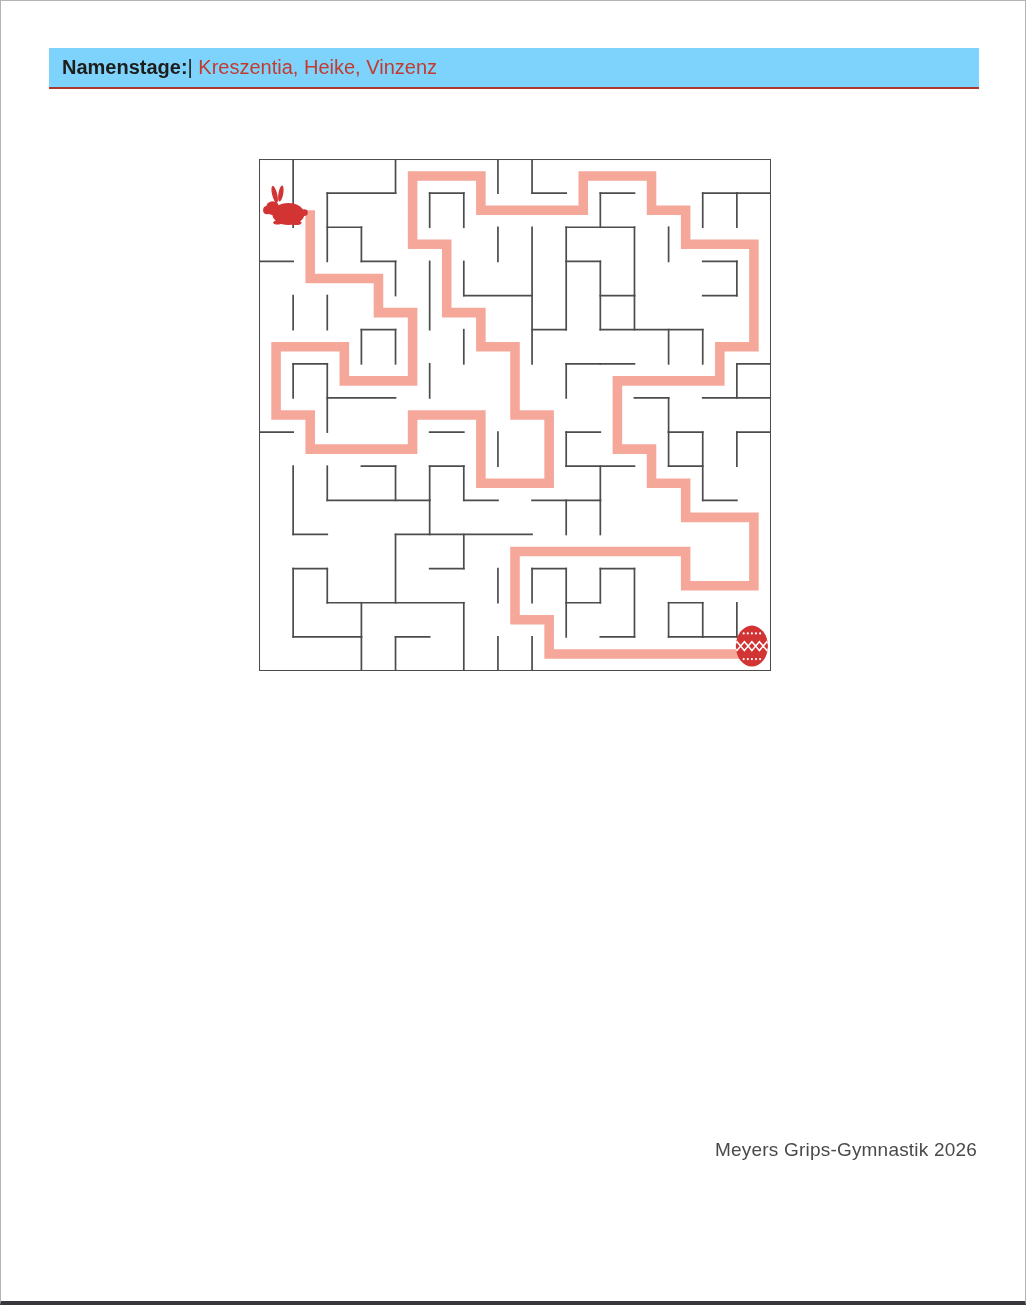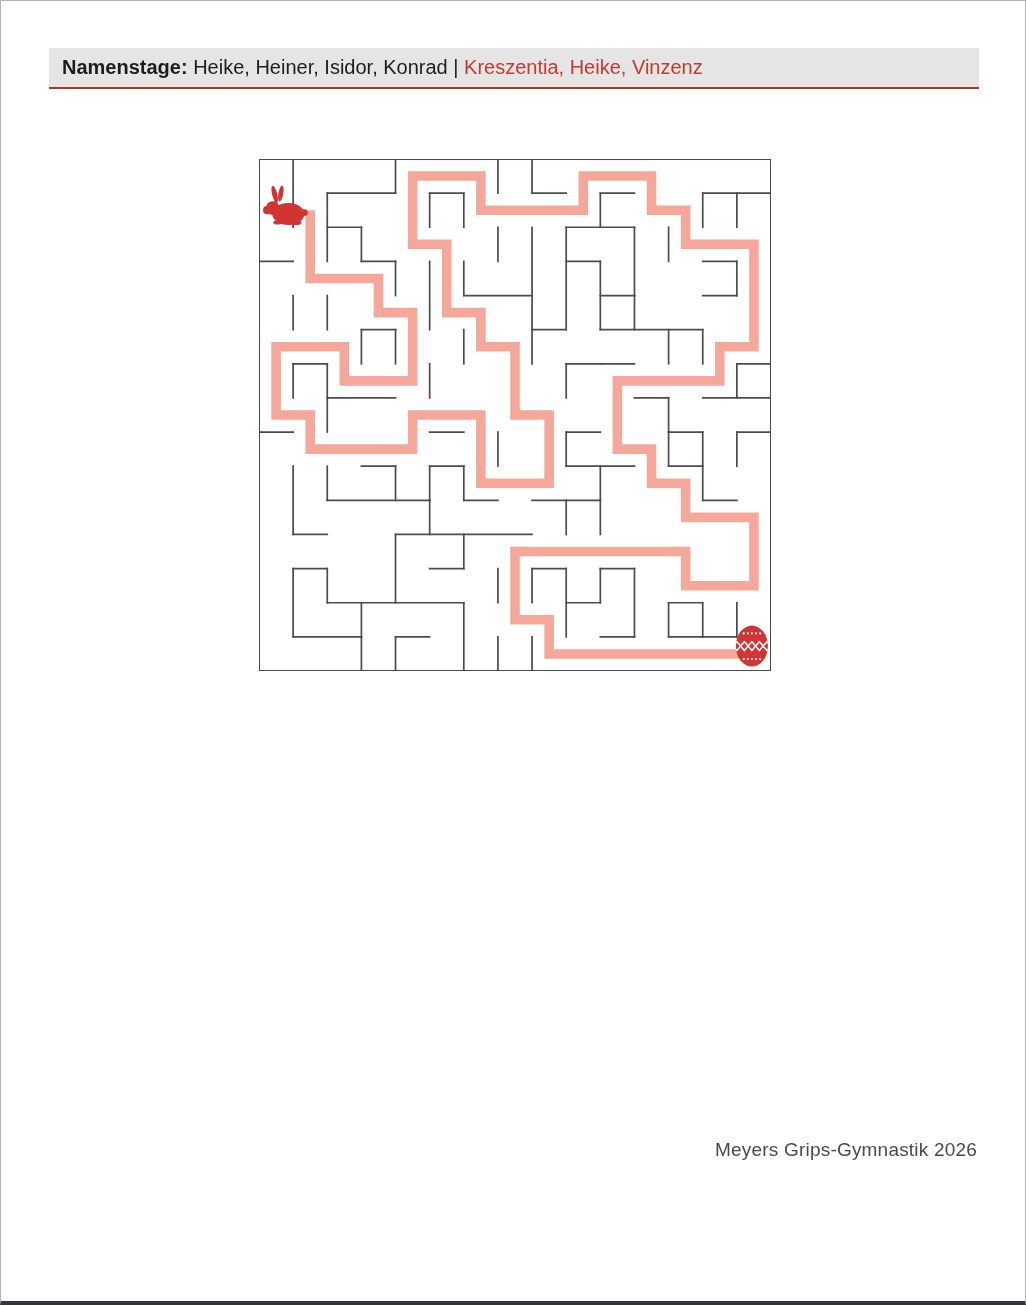--- a/index.html
+++ b/index.html
@@ -6,21 +6,21 @@
   body{
     width:1026px;height:1305px;position:relative;background:#ffffff;
     font-family:"Liberation Sans",sans-serif;
     box-sizing:border-box;
     border:1px solid #b3b3b3;
     border-bottom:4px solid #36363c;
     overflow:hidden;
   }
   .header-bar{
     position:absolute;left:48px;top:47px;width:930px;height:39px;
-    background:#e5e5e5;
+    background:#7dd3fc;
     display:flex;align-items:center;
     padding-left:13px;box-sizing:border-box;
     font-size:20px;color:#1d1d1b;white-space:pre;
   }
   .header-bar .lbl{font-weight:bold;}
   .header-bar .red{color:#c23b2e;}
   .header-rule{
     position:absolute;left:48px;top:86px;width:930px;height:2px;
     background:#ae372b;
   }
@@ -29,21 +29,21 @@
   }
   .footer{
     position:absolute;top:1138px;right:48px;
     font-size:19px;color:#4a4a4a;letter-spacing:0.2px;
   }
 </style>
 </head>
 <body>
 
 <div class="header-bar">
-  <span class="lbl">Namenstage:</span><span> Heike, Heiner, Isidor, Konrad </span><span>|</span><span class="red"> Kreszentia, Heike, Vinzenz</span>
+  <span class="lbl">Namenstage:</span><span>|</span><span class="red"> Kreszentia, Heike, Vinzenz</span>
 </div>
 <div class="header-rule"></div>
 
 <div class="maze-wrap">
   <svg width="512" height="512" viewBox="0 0 15 15" xmlns="http://www.w3.org/2000/svg">
     <g>
         <polyline points="1.5,1.5 1.5,3.5 3.5,3.5 3.5,4.5 4.5,4.5 4.5,6.5 2.5,6.5 2.5,5.5 0.5,5.5 0.5,7.5 1.5,7.5 1.5,8.5 4.5,8.5 4.5,7.5 6.5,7.5 6.5,9.5 8.5,9.5 8.5,7.5 7.5,7.5 7.5,5.5 6.5,5.5 6.5,4.5 5.5,4.5 5.5,2.5 4.5,2.5 4.5,0.5 6.5,0.5 6.5,1.5 9.5,1.5 9.5,0.5 11.5,0.5 11.5,1.5 12.5,1.5 12.5,2.5 14.5,2.5 14.5,5.5 13.5,5.5 13.5,6.5 10.5,6.5 10.5,8.5 11.5,8.5 11.5,9.5 12.5,9.5 12.5,10.5 14.5,10.5 14.5,12.5 12.5,12.5 12.5,11.5 7.5,11.5 7.5,13.5 8.5,13.5 8.5,14.5 14.5,14.5" fill="none" stroke="#f5a79a" stroke-width="0.28" stroke-linejoin="miter" stroke-linecap="butt"></polyline>
       </g>
     <g>
         <rect x="0" y="0" width="15" height="15" fill="none" stroke="#4c4c4c" stroke-width="0.06"></rect>

